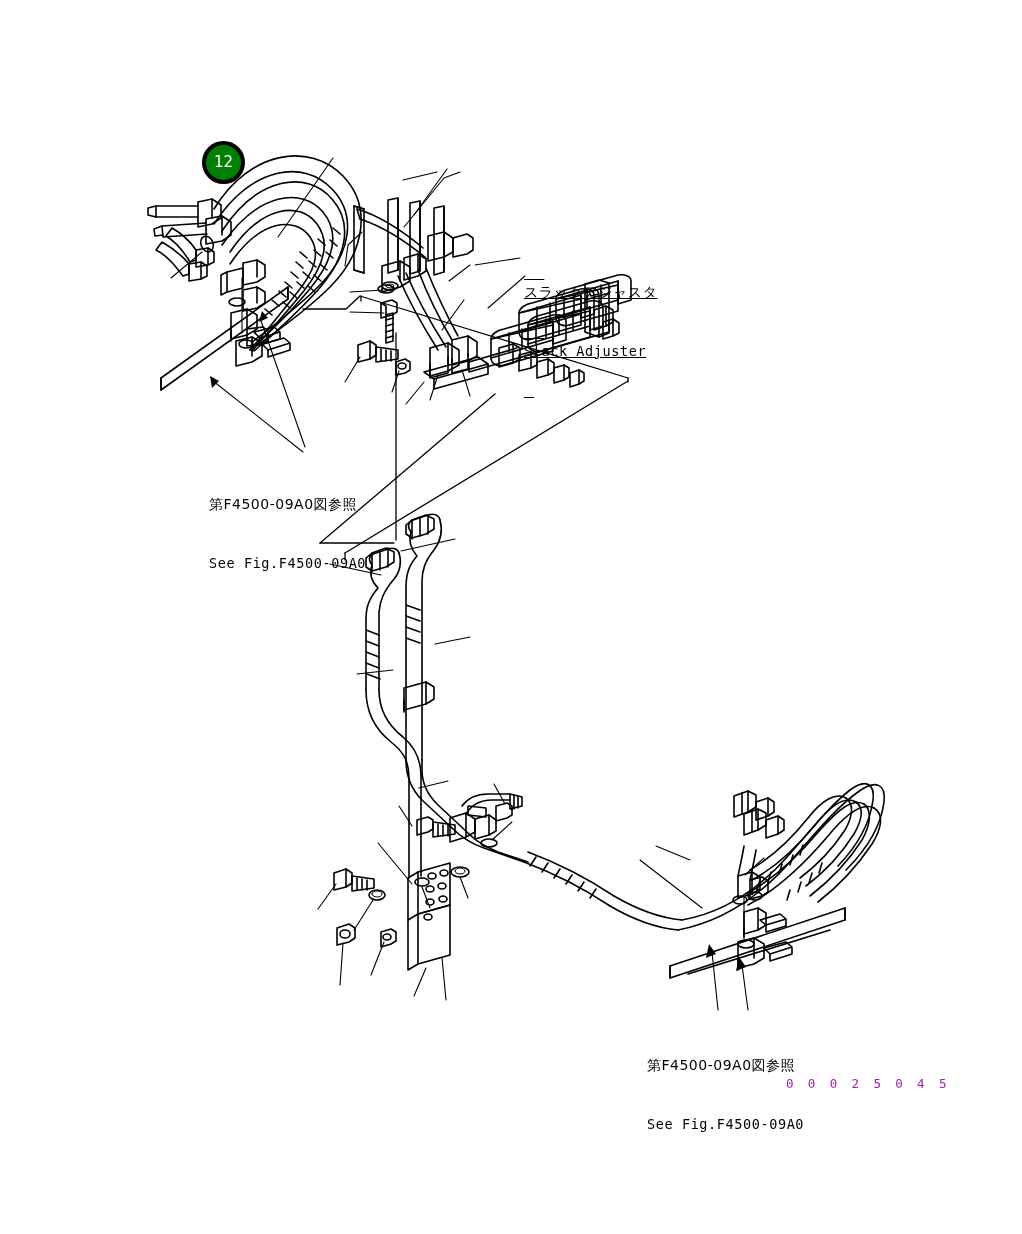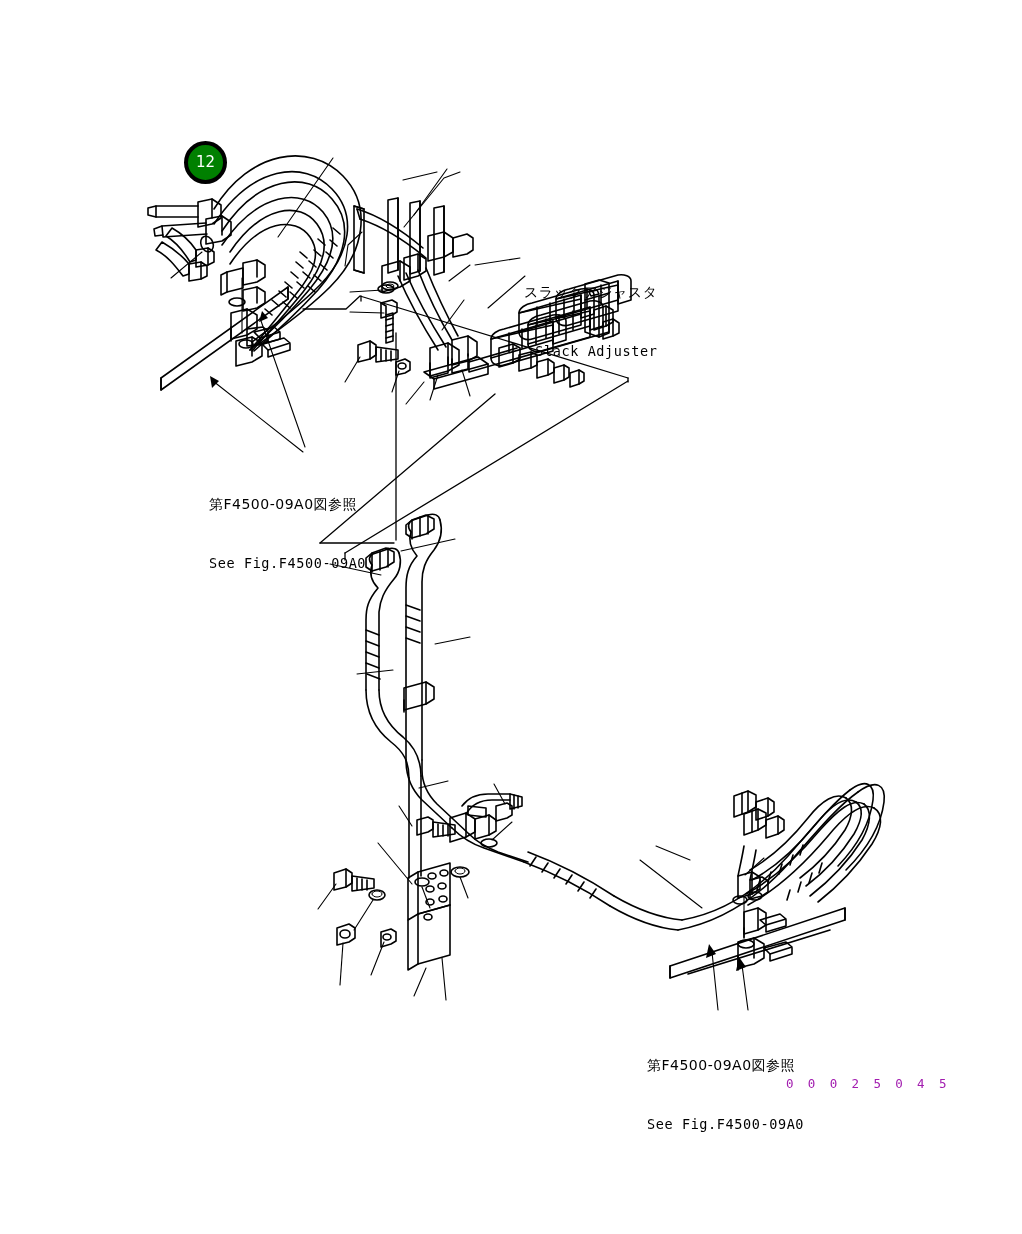--- a/index.html
+++ b/index.html
@@ -32,25 +32,25 @@
   }
   .lbl-jp {
     font-family: "DejaVu Sans", sans-serif;
     font-size: 14px;
     letter-spacing: 0.5px;
   }
   .lbl-en {
     font-family: "DejaVu Sans Mono", monospace;
     font-size: 13.5px;
     letter-spacing: 0.6px;
-    text-align: right;
   }
   #label-slack {
     left: 524px;
     top: 243px;
+    text-decoration: underline;
   }
   #label-ref-top {
     left: 209px;
     top: 455px;
   }
   #label-ref-bottom {
     left: 647px;
     top: 1016px;
   }
   #drawing-number {
@@ -58,21 +58,21 @@
     left: 786px;
     top: 1076px;
     font-family: "DejaVu Sans Mono", monospace;
     font-size: 12.5px;
     letter-spacing: 3.4px;
     color: #a21caf;
     white-space: pre;
   }
   #balloon-12 {
     position: absolute;
-    left: 184px;
+    left: 202px;
     top: 141px;
     width: 43px;
     height: 43px;
     border-radius: 50%;
     background: #008000;
     border: 4px solid #000000;
     box-sizing: border-box;
     display: flex;
     align-items: center;
     justify-content: center;

